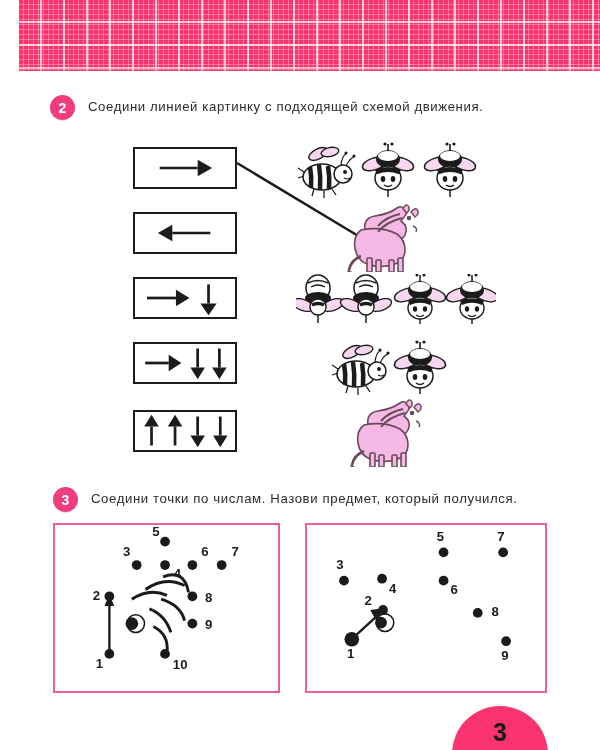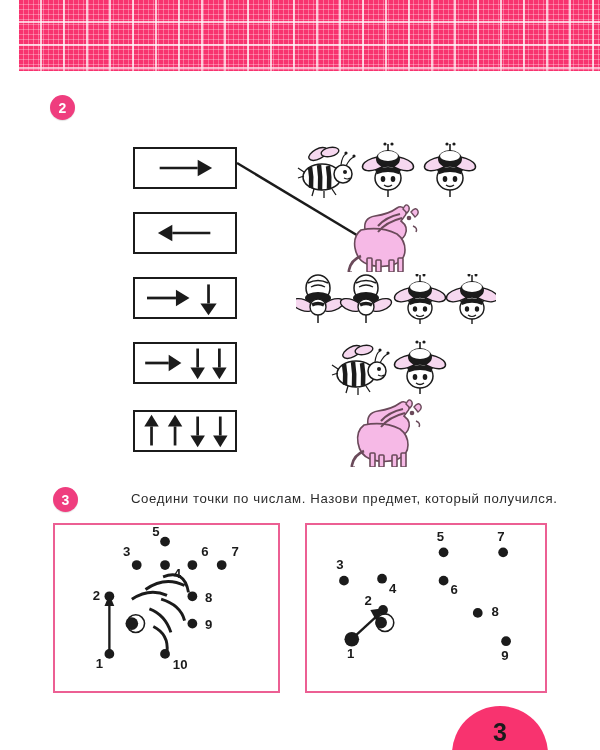--- a/index.html
+++ b/index.html
@@ -85,20 +85,21 @@
 </head>
 <body>
 
 <div id="page">
 
   <div class="header-band">
     <div class="band-fade"></div>
   </div>
 
   <div class="task-badge" style="left:50px;top:95px;">2</div>
+  <div class="task-text" style="left:88px;top:99px;">Соедини линией картинку с подходящей схемой движения.</div>
 
   <svg class="connector">
     <line x1="237" y1="163" x2="370" y2="243" stroke="#1b1b1b" stroke-width="2.4"></line>
   </svg>
 
   <div class="scheme-box" style="left:133px;top:147px;width:104px;height:42px;">
     <svg class="scheme-svg" viewBox="0 0 104 42">
       <g stroke="#1b1b1b" stroke-width="3" fill="#1b1b1b">
         <line x1="24" y1="21" x2="66" y2="21"></line>
         <polygon points="66,12 82,21 66,30" stroke="none"></polygon>
@@ -337,21 +338,21 @@
       <g stroke="#6a4a5a" stroke-width="1.6" fill="#f6b9e6">
         <rect x="22" y="58" width="5" height="14" rx="1"></rect>
         <rect x="31" y="60" width="5" height="12" rx="1"></rect>
         <rect x="44" y="60" width="5" height="12" rx="1"></rect>
         <rect x="53" y="58" width="5" height="14" rx="1"></rect>
       </g>
     </svg>
   </div>
 
   <div class="task-badge" style="left:53px;top:487px;">3</div>
-  <div class="task-text" style="left:91px;top:491px;margin-left:40px;">Соедини точки по числам. Назови предмет, который получился.</div>
+  <div class="task-text" style="left:91px;top:491px;">Соедини точки по числам. Назови предмет, который получился.</div>
 
   <div class="dtd-box" style="left:53px;top:523px;width:227px;height:170px;">
     <svg class="dtd-svg" viewBox="0 0 227 170" id="dtd-left">
       <g id="dtd-left-arcs">
         <path d="M78 76 q18 -12 36 -4" stroke="#1b1b1b" stroke-width="3" fill="none"></path>
         <path d="M92 66 q20 -14 40 -4" stroke="#1b1b1b" stroke-width="3" fill="none"></path>
         <path d="M110 53 q22 -8 26 16" stroke="#1b1b1b" stroke-width="3" fill="none"></path>
         <path d="M96 86 q16 6 22 24" stroke="#1b1b1b" stroke-width="3" fill="none"></path>
         <path d="M108 76 q20 6 24 22" stroke="#1b1b1b" stroke-width="3" fill="none"></path>
         <path d="M100 104 q16 8 14 26" stroke="#1b1b1b" stroke-width="3" fill="none"></path>

